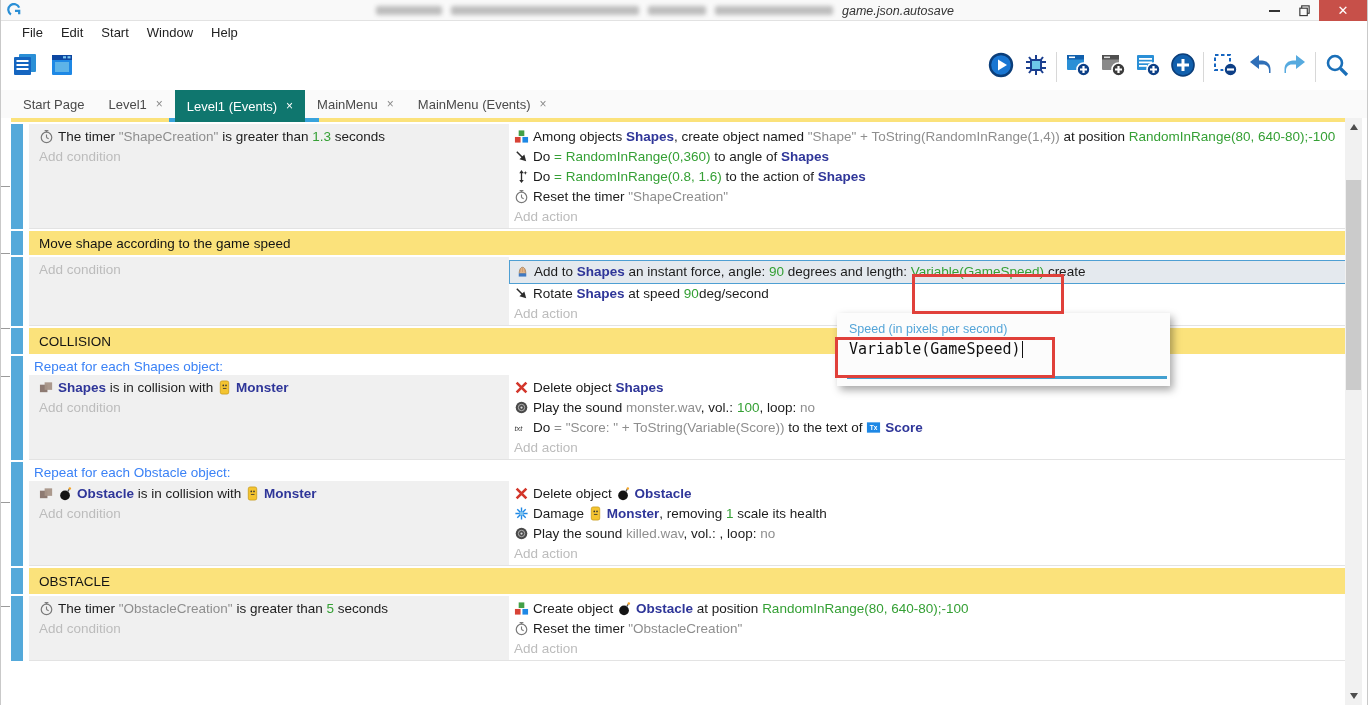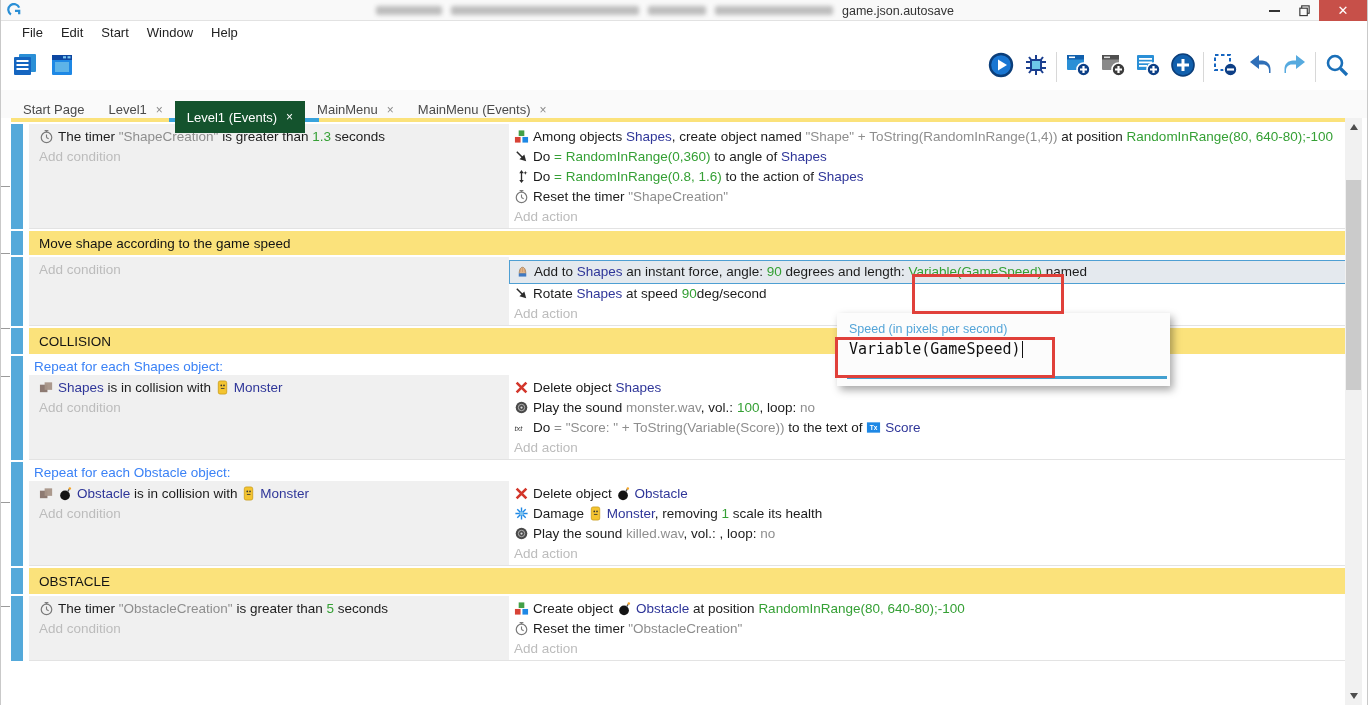--- a/index.html
+++ b/index.html
@@ -6,44 +6,44 @@
   html,body { width:1368px; height:705px; overflow:hidden; }
   body { font-family:"Liberation Sans", sans-serif; background:#fff; position:relative;
          border-left:1px solid #c9c9c9; border-right:1px solid #c9c9c9; }
 
   
   .titlebar { height:21px; background:#f9f9f9; border-bottom:1px solid #e2e2e2;
               display:flex; align-items:center; position:relative; }
   .logo { width:15px; height:15px; margin-left:6px; }
   .title-wrap { position:absolute; left:375px; top:0; height:21px; display:flex; align-items:center; gap:9px; }
   .blurblock { height:9px; background:#bdbdbd; border-radius:2px; filter:blur(2px); }
-  .title-text { font-size:12.5px; color:#333; }
+  .title-text { font-size:12.5px; color:#333;font-style:italic; }
   .wincontrols { position:absolute; right:0; top:0; height:21px; display:flex; }
   .winbtn { width:30px; height:21px; display:flex; align-items:center; justify-content:center; }
   .winbtn.close { width:48px; background:#c75049; color:#fff; font-size:13px; }
   .min-glyph { width:11px; height:2px; background:#333; }
 
   
   .menubar { height:23px; display:flex; align-items:center; padding-left:12px; background:#fff; }
   .menu-item { font-size:13px; color:#222; padding:0 9px; }
 
   
   .toolbar { height:46px; display:flex; align-items:center; background:#fff; padding:0 10px; }
   .tb-left { display:flex; align-items:center; gap:10px; }
   .tb-right { margin-left:auto; display:flex; align-items:center; }
   .tb-group { display:flex; align-items:center; gap:8px; padding:0 7px; }
   .tb-sep { width:1px; height:30px; background:#d8d8d8; }
   .tb-icon { width:27px; height:27px; display:flex; align-items:center; justify-content:center; }
   .tb-icon svg { width:26px; height:26px; }
 
   
   .tabbar { height:28px; background:#fafafa; display:flex; align-items:stretch; padding-left:10px; position:relative; z-index:3; }
-  .tab { display:flex; align-items:center; gap:9px; padding:0 12px; font-size:13px; color:#4a4a4a;margin-top:11px; }
+  .tab { display:flex; align-items:center; gap:9px; padding:0 12px; font-size:13px; color:#4a4a4a; }
   .tab .x { color:#8a8a8a; font-size:12px; }
-  .tab.active { background:#14532d; color:#fff; height:32px; }
+  .tab.active { background:#0f766e; color:#fff; height:32px; }
   .tab.active .x { color:#fff; }
 
   
   .sheet { position:relative; height:587px; background:#fff; overflow:hidden; }
   .blocks { position:absolute; left:10px; top:0; width:1335px; }
   .sliver { height:4px; background:#fbe27b; position:relative; margin-bottom:2px; margin-left:0; }
   .sliver .activeseg { position:absolute; left:158px; width:150px; top:0; bottom:0; background:#38a3dc; }
 
   .block { display:flex; margin-bottom:2px; }
   .bar { width:12px; background:#54a9da; flex:none; }
@@ -55,21 +55,21 @@
   .cols { display:flex; }
   .cond { width:480px; flex:none; background:#f0f0f0; padding:3px 0 1px; }
   .acts { flex:1; padding:3px 0 1px; min-width:0; }
   .row { min-height:20px; line-height:18px; padding:1px 8px 1px 10px; font-size:13.5px; color:#1c1c1c; }
   .acts .row { padding-left:5px; }
   .row.selected { background:#e4e9ee; border:1px solid #4e9fd3; padding-top:2px; padding-bottom:2px; min-height:24px; }
   .row.add { color:#bcbcbc; }
   .icn { display:inline-block; width:15px; height:15px; vertical-align:-3px; margin-right:4px; }
   .icn svg { width:15px; height:15px; }
   .s-plain { color:#1c1c1c; }
-  .s-obj { color:#2f3699; font-weight:normal; }
+  .s-obj { color:#2f3699; font-weight:bold; }
   .s-expr { color:#35a035; }
   .s-str { color:#8e8e8e; }
   .s-purple { color:#a45bc8; }
 
   .tick { position:absolute; left:0; width:9px; height:1px; background:#9a9a9a; }
 
   
   .annot { position:absolute; border:3px solid #e0403a; z-index:6; pointer-events:none; }
   .annot1 { left:911px; top:156px; width:152px; height:40px; }
   .annot2 { left:834px; top:219px; width:220px; height:41px; }
@@ -309,21 +309,21 @@
         <div class="bbody event">
           <div class="cols">
             <div class="cond">
               <div class="row add">Add condition</div>
             </div>
             <div class="acts">
               <div class="row selected"><span class="icn"><svg viewBox="0 0 16 16">
                     <path d="M4.5 10c0-3.4 1.2-6.5 3.5-6.5s3.5 3.1 3.5 6.5z" fill="#e9bd93" stroke="#9a7450" stroke-width="0.8"></path>
                     <path d="M6.2 4.6v4M8 4v4.6M9.8 4.6v4" stroke="#c79767" stroke-width="0.8" fill="none"></path>
                     <rect x="4" y="10" width="8" height="3.4" fill="#3f79c2"></rect>
-                  </svg></span><span class="s-plain">Add to </span><span class="s-obj">Shapes</span><span class="s-plain"> an instant force, angle: </span><span class="s-expr">90</span><span class="s-plain"> degrees and length: </span><span class="s-expr">Variable(GameSpeed)</span><span class="s-plain"> named</span></div>
+                  </svg></span><span class="s-plain">Add to </span><span class="s-obj">Shapes</span><span class="s-plain"> an instant force, angle: </span><span class="s-expr">90</span><span class="s-plain"> degrees and length: </span><span class="s-expr">Variable(GameSpeed)</span><span class="s-plain"> create</span></div>
               <div class="row"><span class="icn"><svg viewBox="0 0 16 16">
                     <path d="M3 3l8 8" stroke="#2b2b2b" stroke-width="1.6"></path>
                     <path d="M13 13L11 5.8 5.8 11z" fill="#2b2b2b"></path>
                   </svg></span><span class="s-plain">Rotate </span><span class="s-obj">Shapes</span><span class="s-plain"> at speed </span><span class="s-expr">90</span><span class="s-plain">deg/second</span></div>
               <div class="row add">Add action</div>
             </div>
           </div>
         </div>
       </div>
       <div class="block">

